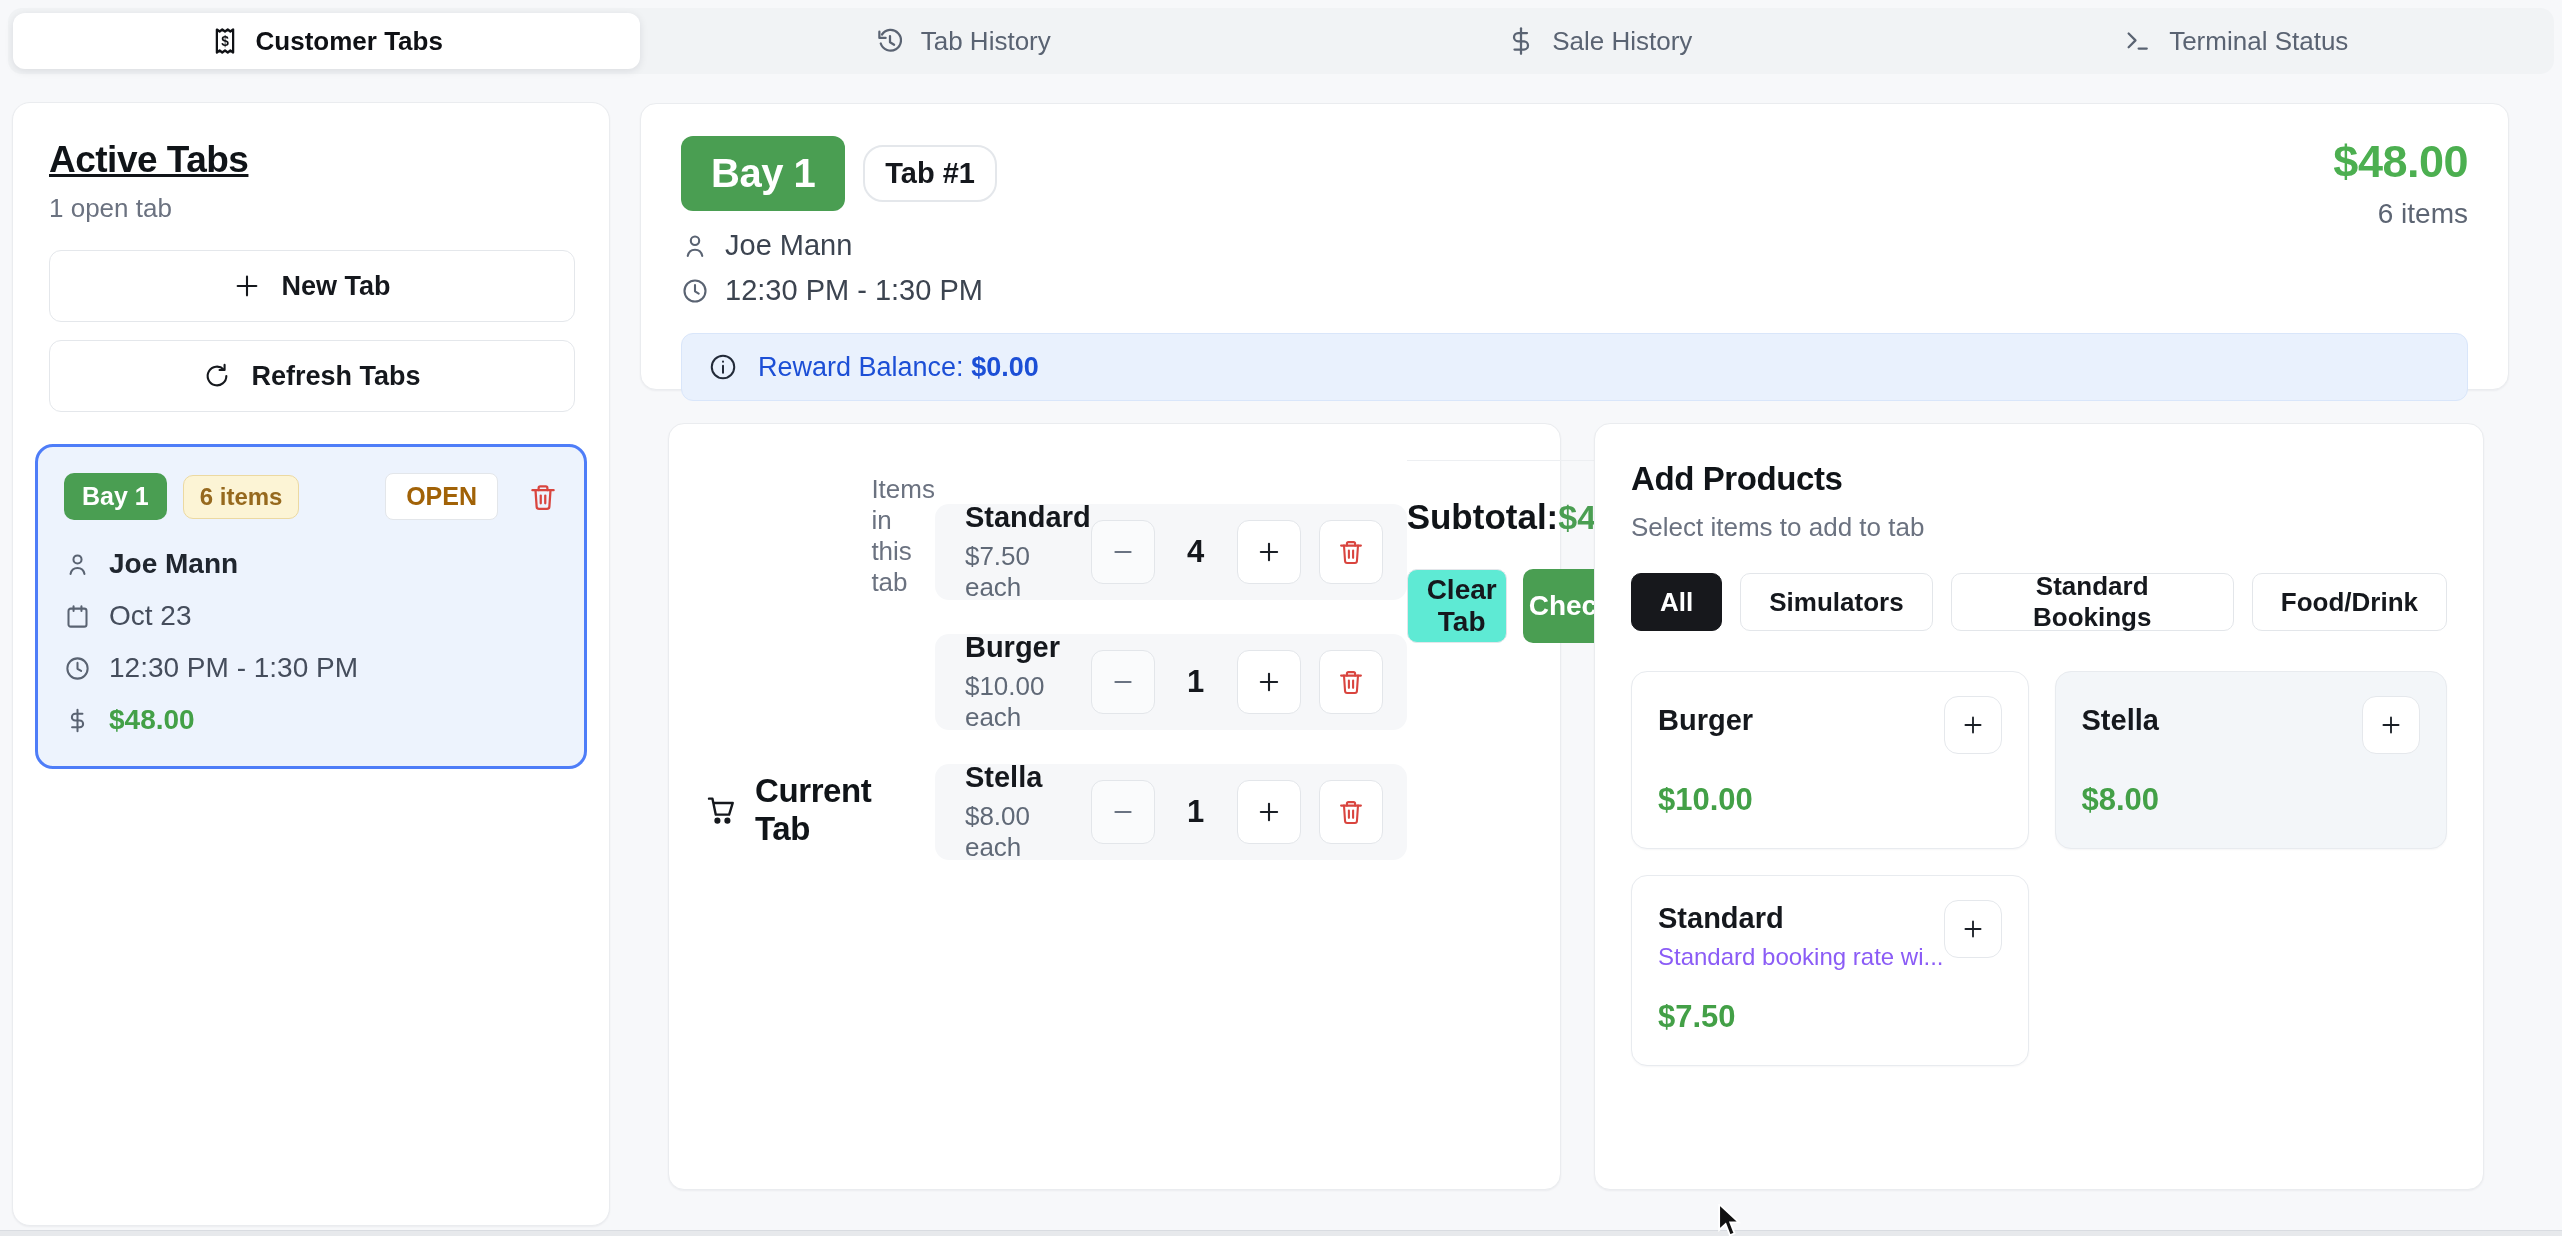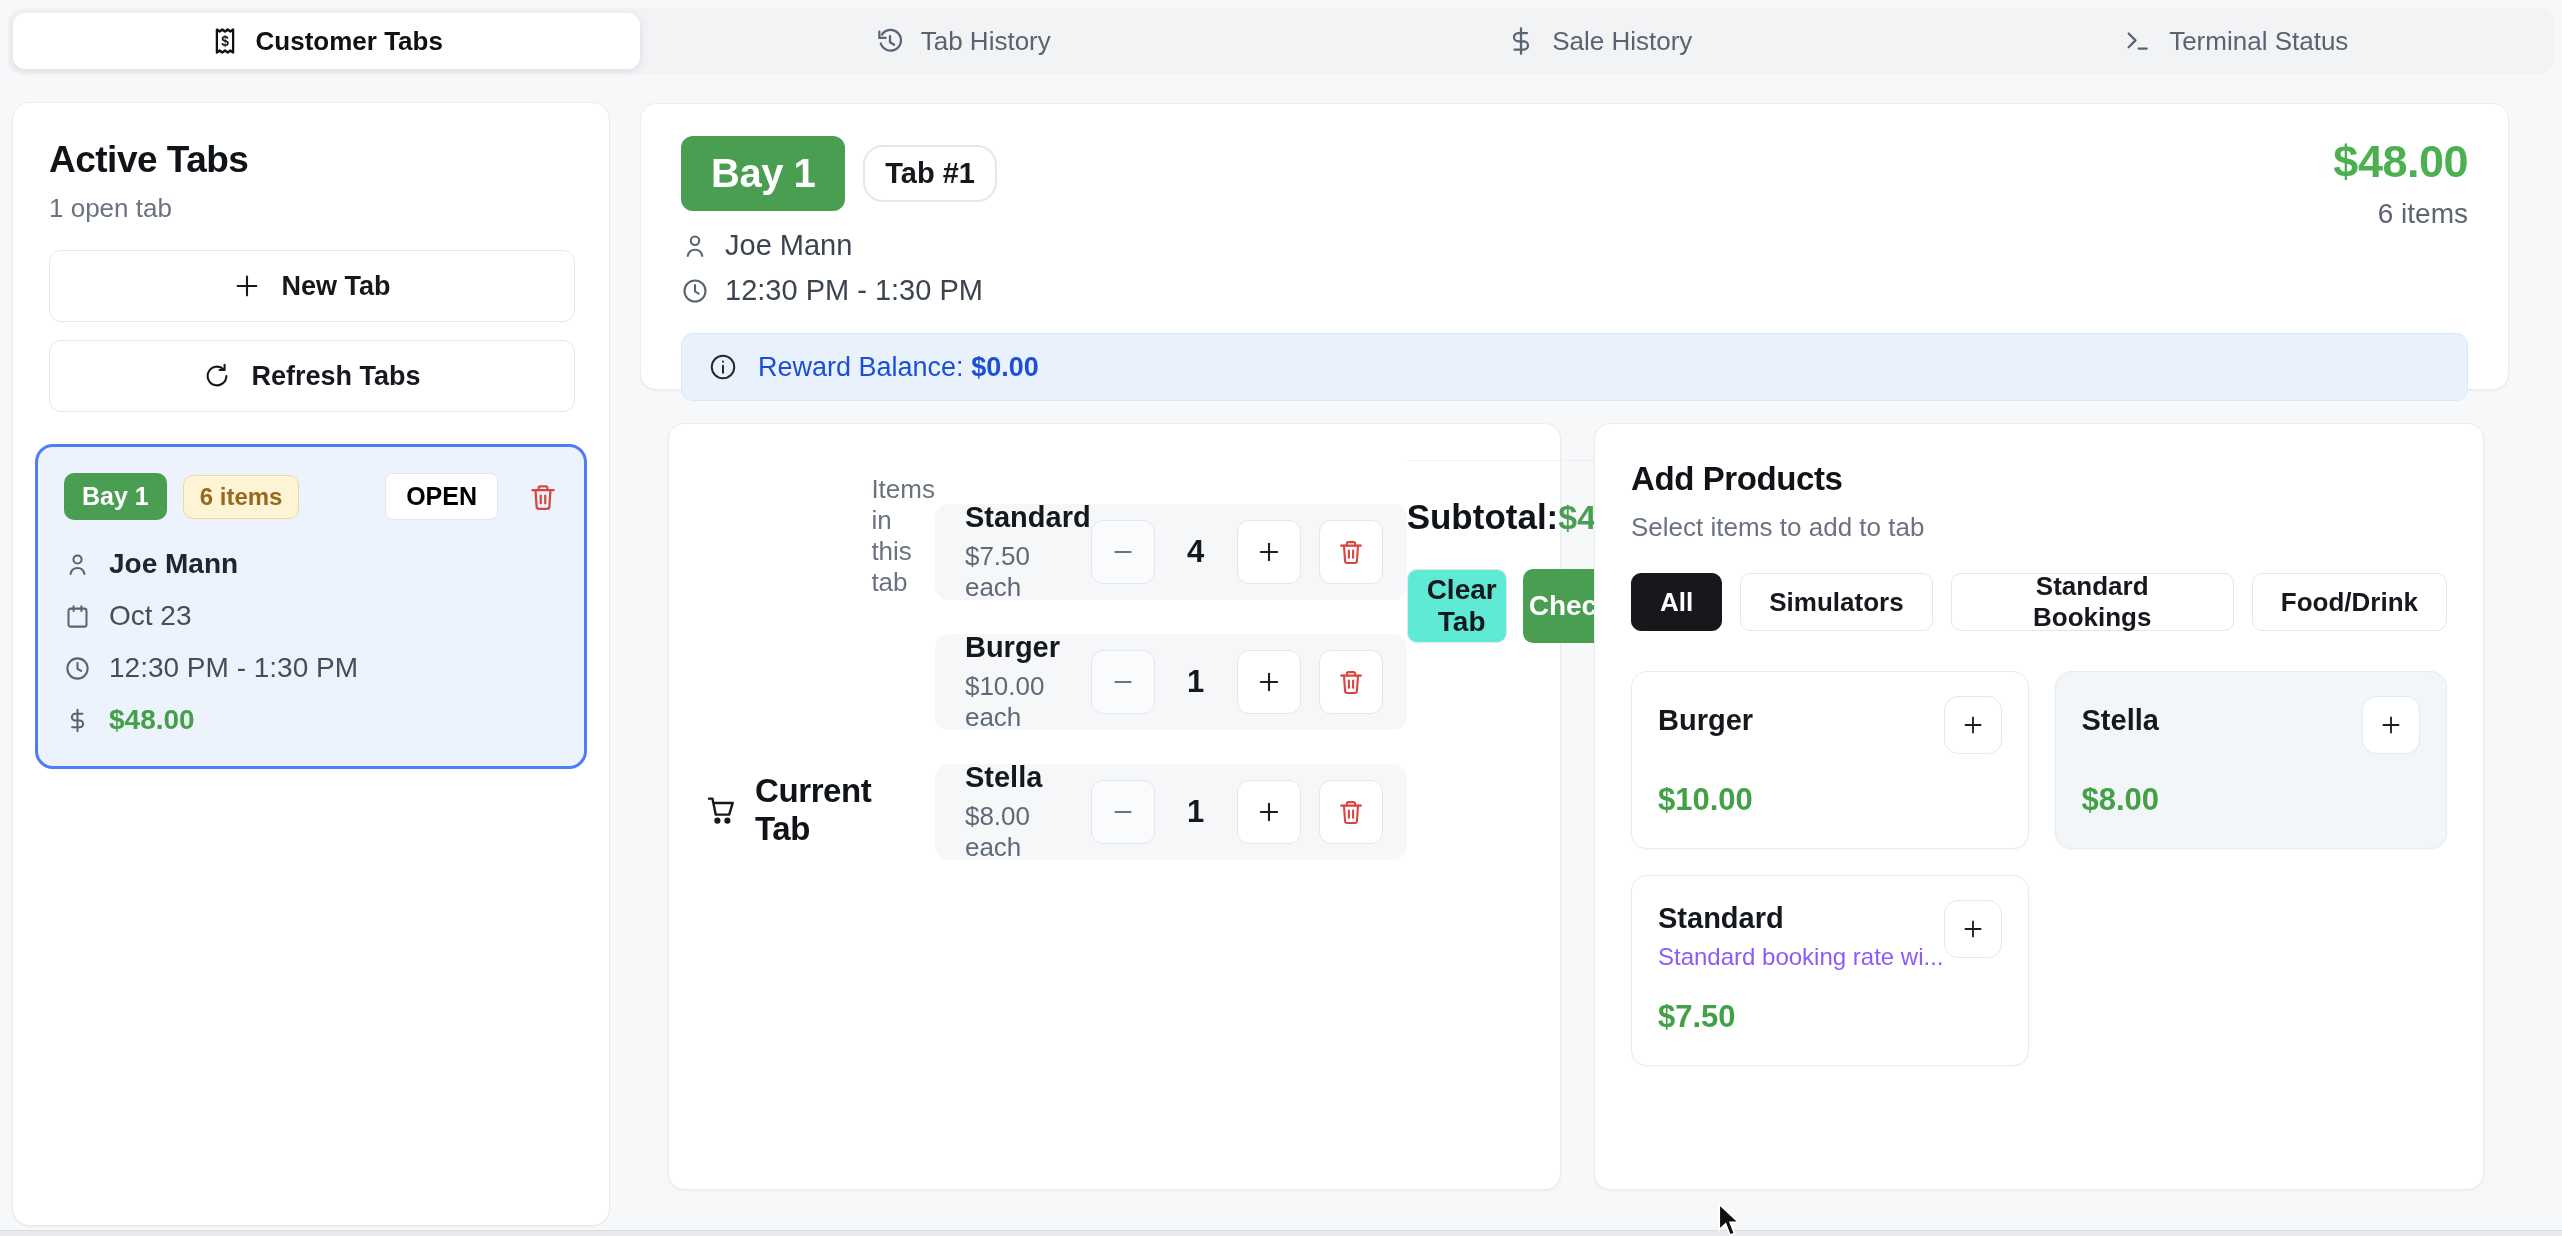--- a/index.html
+++ b/index.html
@@ -15,35 +15,35 @@
   .nav-item.active{background:#fff;color:#0f1115;font-weight:700;
                    box-shadow:0 2px 8px rgba(16,24,40,.10);}
 
   
   .card{position:absolute;background:#fff;border:1px solid #eaecef;border-radius:18px;
         box-shadow:0 1px 2px rgba(16,24,40,.05);box-sizing:border-box;}
 
   
   .sidebar{left:12px;top:102px;width:598px;height:1124px;padding:36px 0 0;}
   .sb-pad{padding:0 36px;}
-  .sb-title{font-size:37px;font-weight:700;color:#101418;letter-spacing:-.5px;}
+  .sb-title{font-size:37px;font-weight:700;color:#101418;letter-spacing:-.5px;text-decoration:underline;}
   .sb-sub{font-size:26px;color:#6b7280;margin-top:12px;}
   .sb-btn{margin:26px 36px 0;width:526px;height:72px;background:#fff;border:1.5px solid #e4e7eb;
           border-radius:12px;display:flex;align-items:center;justify-content:center;gap:20px;
           font-size:27px;font-weight:600;color:#15181d;box-sizing:border-box;}
   .sb-btn + .sb-btn{margin-top:18px;}
   .tab-card{margin:32px 22px 0;border:3px solid var(--selected-blue);background:var(--selected-bg);
             border-radius:18px;padding:26px 26px 30px;box-sizing:border-box;}
   .tc-badges{display:flex;align-items:center;gap:16px;}
   .badge-bay{background:var(--accent-green);color:#fff;font-size:25px;font-weight:700;
              padding:9px 18px;border-radius:10px;}
   .badge-items{background:var(--badge-yellow-bg);border:1.5px solid #ecd9a1;
                color:var(--badge-yellow-text);font-size:24px;font-weight:700;
                padding:7px 16px;border-radius:10px;}
-  .badge-open{background:#fff;border:1.5px solid #e3e6ea;color:#000000;font-size:25px;
+  .badge-open{background:#fff;border:1.5px solid #e3e6ea;color:#a16207;font-size:25px;
               font-weight:700;padding:8px 20px;border-radius:8px;margin-left:auto;}
   .tc-trash{margin-left:14px;color:var(--danger-red);background:none;border:none;padding:0;}
   .tc-row{display:flex;align-items:center;gap:18px;margin-top:20px;font-size:28px;color:#454d5c;}
   .tc-row .ico{color:#5a6372;}
   .tc-name{color:#20262f;font-weight:600;}
   .tc-amount{color:var(--price-green);font-weight:700;}
   .tc-amount-ico{color:var(--price-green);}
 
   
   .header-card{left:640px;top:103px;width:1869px;height:287px;padding:32px 40px;border-radius:16px;}

